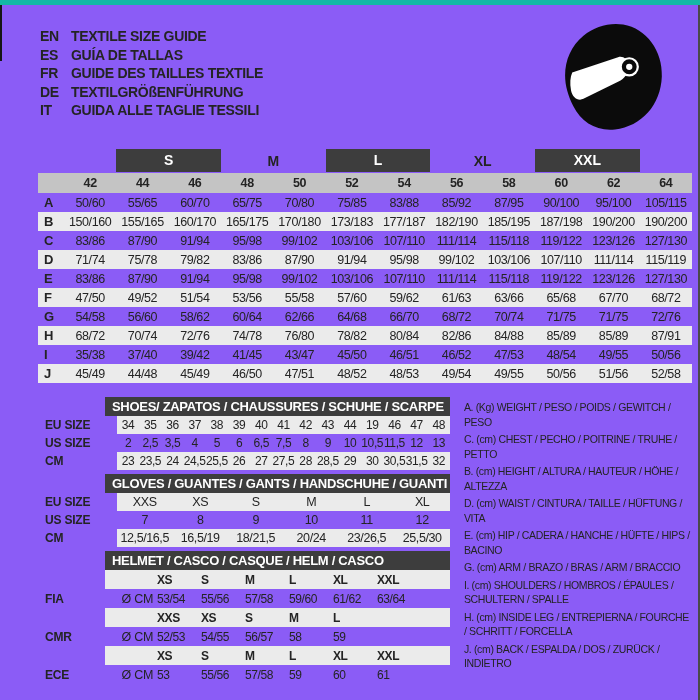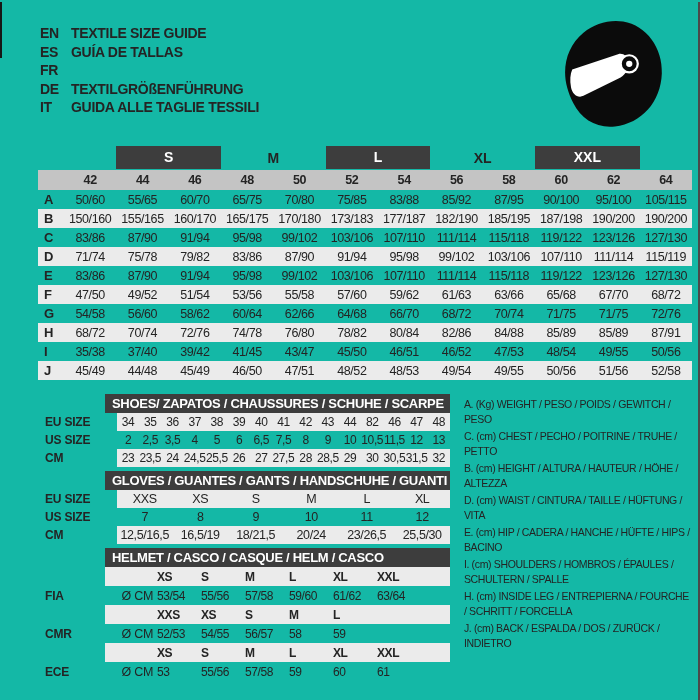--- a/index.html
+++ b/index.html
@@ -1,20 +1,20 @@
 <!DOCTYPE html>
 <html style="--bar-dark: #3d3d3d; --band-gray: #c4c4c4; --row-alt: #ebebeb; --text: #242424;"><head>
 <meta charset="utf-8">
 <style>
   * { margin:0; padding:0; box-sizing:border-box; }
   html,body { background:#fff; }
   .page {
-    position:relative; width:700px; height:700px; background:#14b8a6;
+    position:relative; width:700px; height:700px; background:#8b5cf6;
     font-family:"Liberation Sans", sans-serif; color:var(--text,#242424);
-    border-top:2px solid #14b8a6; overflow:hidden;
+    border-top:5px solid #14b8a6; overflow:hidden;
   }
   .page::before { content:''; position:absolute; top:0; left:0; width:2px; height:56px; background:#161616; }
   .page::after  { content:''; position:absolute; top:0; right:0; width:2px; height:100%; background:#4a4a4a; }
 
   
   .lang-header { position:absolute; left:40px; top:22px; }
   .lang-item { display:flex; line-height:18.5px; font-size:14px; font-weight:700; letter-spacing:-0.3px; }
   .lang-code { width:31px; }
 
   
@@ -78,20 +78,21 @@
         <div class="lang-item">
         <span class="lang-code">EN</span>
         <span class="lang-label">TEXTILE SIZE GUIDE</span>
       </div>
         <div class="lang-item">
         <span class="lang-code">ES</span>
         <span class="lang-label">GUÍA DE TALLAS</span>
       </div>
         <div class="lang-item">
         <span class="lang-code">FR</span>
+        <span class="lang-label">GUIDE DES TAILLES TEXTILE</span>
       </div>
         <div class="lang-item">
         <span class="lang-code">DE</span>
         <span class="lang-label">TEXTILGRÖßENFÜHRUNG</span>
       </div>
         <div class="lang-item">
         <span class="lang-code">IT</span>
         <span class="lang-label">GUIDA ALLE TAGLIE TESSILI</span>
       </div>
       </div>
@@ -175,21 +176,21 @@
                 <span class="scell">35</span>
                 <span class="scell">36</span>
                 <span class="scell">37</span>
                 <span class="scell">38</span>
                 <span class="scell">39</span>
                 <span class="scell">40</span>
                 <span class="scell">41</span>
                 <span class="scell">42</span>
                 <span class="scell">43</span>
                 <span class="scell">44</span>
-                <span class="scell">82</span>
+                <span class="scell">19</span>
                 <span class="scell">46</span>
                 <span class="scell">47</span>
                 <span class="scell">48</span>
               </span>
           </div>
             <div class="srow">
             <span class="slabel">US SIZE</span>
             <span class="scells">
                 <span class="scell">2</span>
                 <span class="scell">2,5</span>
@@ -319,19 +320,20 @@
       </div>
 
     </div>
 
     <div class="legend">
         <div class="legend-item">A. (Kg) WEIGHT / PESO / POIDS / GEWITCH / PESO</div>
         <div class="legend-item">C. (cm) CHEST / PECHO / POITRINE / TRUHE / PETTO</div>
         <div class="legend-item">B. (cm) HEIGHT / ALTURA / HAUTEUR / HÖHE / ALTEZZA</div>
         <div class="legend-item">D. (cm) WAIST / CINTURA / TAILLE / HÜFTUNG / VITA</div>
         <div class="legend-item">E. (cm) HIP / CADERA / HANCHE / HÜFTE / HIPS /  BACINO</div>
+        <div class="legend-item">G. (cm) ARM  / BRAZO / BRAS / ARM / BRACCIO</div>
         <div class="legend-item">I.  (cm) SHOULDERS / HOMBROS / ÉPAULES / SCHULTERN / SPALLE</div>
         <div class="legend-item">H. (cm) INSIDE LEG / ENTREPIERNA / FOURCHE / SCHRITT / FORCELLA</div>
         <div class="legend-item">J. (cm) BACK / ESPALDA / DOS / ZURÜCK / INDIETRO</div>
       </div>
   </div>
 
 </div>
 
 </body></html>

